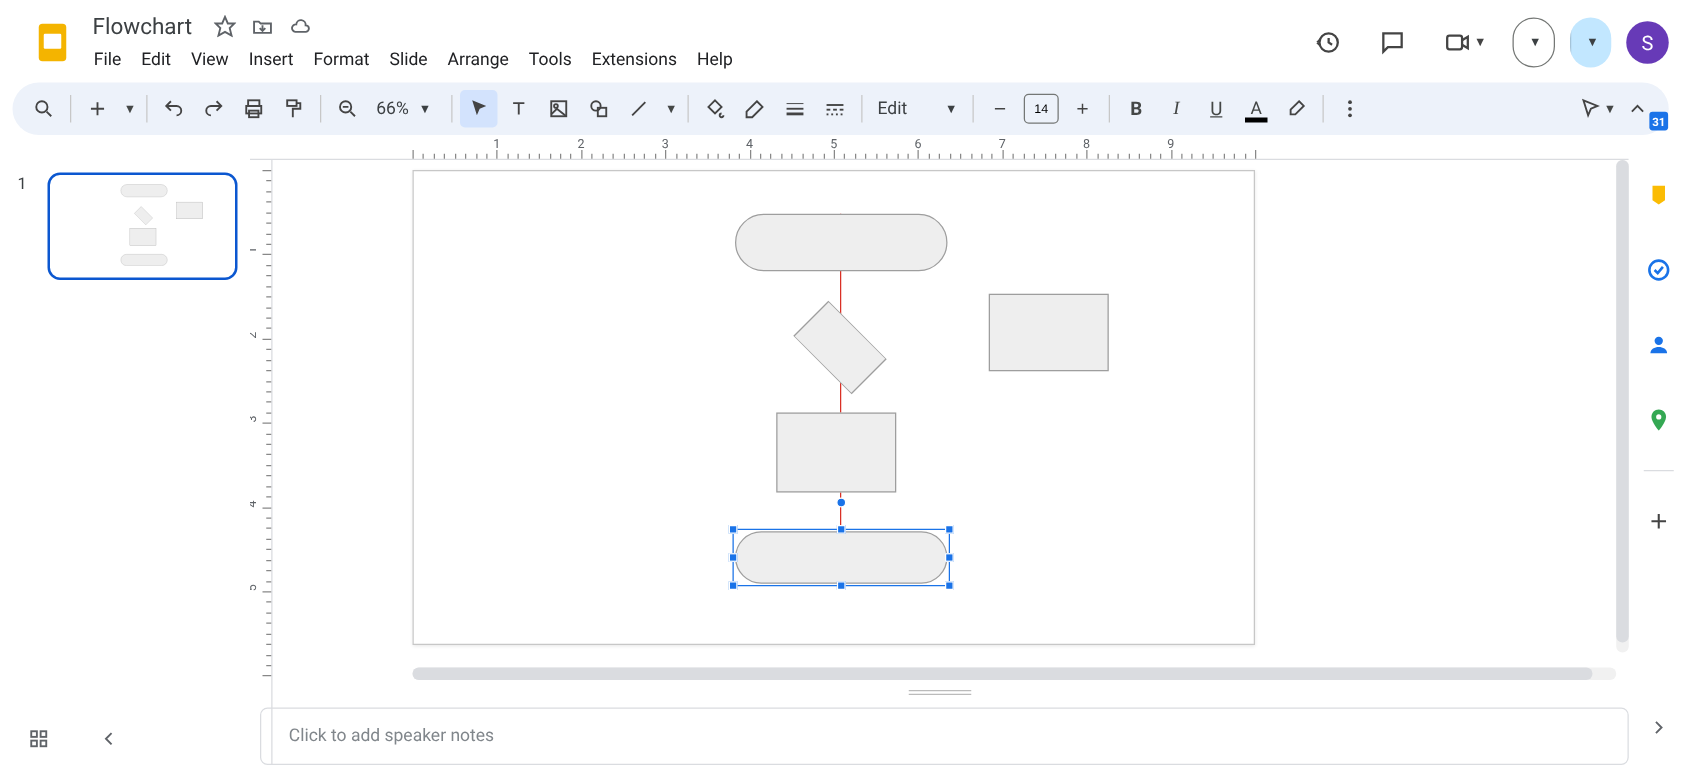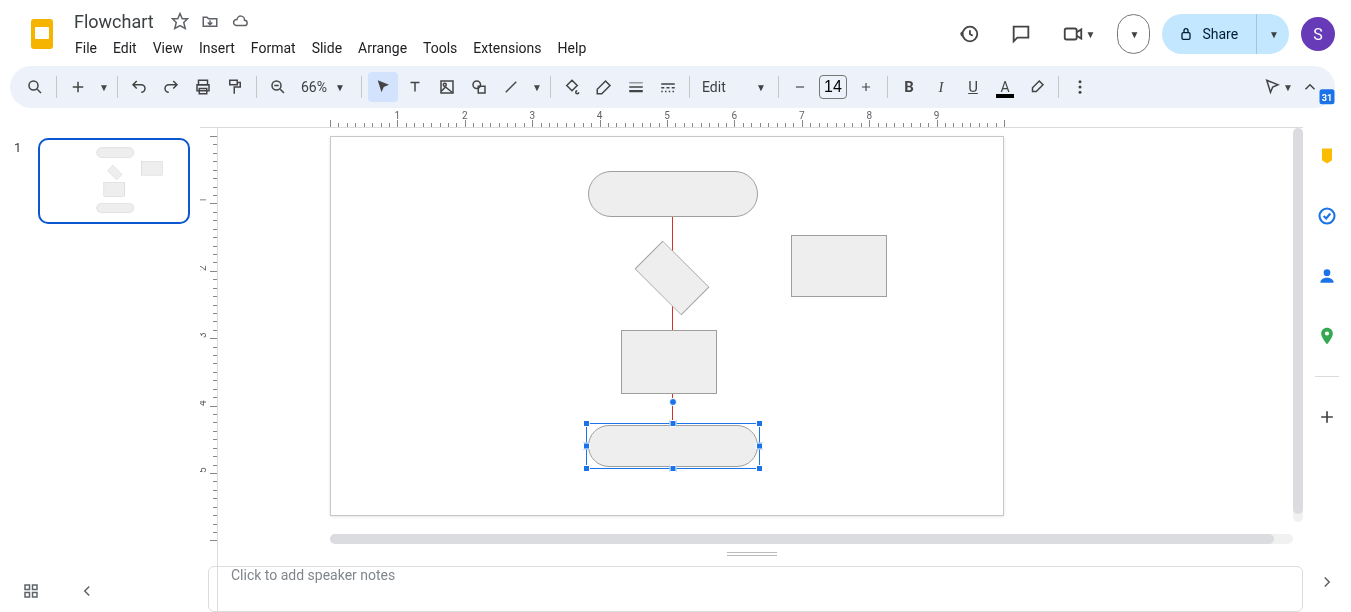--- a/index.html
+++ b/index.html
@@ -26,21 +26,21 @@
 .avatar { width: 34px; height: 34px; border-radius: 50%; background: #673ab7; color: #fff; display: flex; align-items: center; justify-content: center; font-size: 16px; cursor: pointer; }
 
 
 .toolbar-wrap { padding: 6px 16px 0 10px; }
 .toolbar { background: #edf2fa; border-radius: 24px; height: 42px; display: flex; align-items: center; padding: 0 10px; gap: 2px; }
 .tb-btn { width: 30px; height: 30px; display: flex; align-items: center; justify-content: center; color: #444746; cursor: pointer; border-radius: 4px; }
 .tb-btn.active { background: #d3e3fd; }
 .tb-sep { width: 1px; height: 22px; background: #c7c7c7; margin: 0 4px; }
 .zoom-select { display: flex; align-items: center; padding: 0 6px; gap: 6px; cursor: pointer; font-size: 14px; width: 60px; }
 .font-select { display: flex; align-items: center; padding: 0 6px; gap: 6px; cursor: pointer; font-size: 14px; width: 76px; justify-content: space-between; }
-.font-size-input { width: 28px; height: 24px; border: 1px solid #747775; border-radius: 4px; text-align: center; font-size: 16px; background: transparent; margin: 0 2px; }
+.font-size-input { width: 28px; height: 24px; border: 1px solid #747775; border-radius: 4px; text-align: center; font-size: 10px; background: transparent; margin: 0 2px; }
 .tb-right { margin-left: auto; display: flex; align-items: center; gap: 2px; }
 .tb-arrow { font-size: 10px; margin-left: 2px; }
 .text-color-btn { position: relative; }
 .text-color-underline { position: absolute; bottom: 4px; left: 6px; right: 6px; height: 4px; background: #000; }
 
 
 .main { display: flex; position: absolute; top: 110px; bottom: 0; left: 0; right: 48px; }
 .filmstrip { width: 200px; padding: 18px 10px 10px 10px; position: relative; }
 .slide-num { position: absolute; left: 14px; top: 30px; font-size: 13px; color: #3c4043; }
 .thumb { width: 152px; height: 86px; border: 2px solid #0b57d0; border-radius: 10px; margin-left: 28px; margin-top: 10px; background: #fff; position: relative; overflow: hidden; }
@@ -73,21 +73,21 @@
 .sel-handle.se { bottom: -4px; right: -4px; }
 .rot-handle { position: absolute; top: -26px; left: 50%; transform: translateX(-50%); width: 8px; height: 8px; background: #1a73e8; border: 1px solid #fff; border-radius: 50%; }
 
 .h-scrollbar { position: absolute; bottom: 68px; left: 130px; right: 10px; height: 10px; background: #f1f1f1; border-radius: 5px; }
 .h-scrollbar-thumb { position: absolute; left: 0; width: 98%; height: 100%; background: #dadce0; border-radius: 5px; }
 .splitter-handle { position: absolute; bottom: 56px; left: 50%; transform: translateX(-50%); width: 50px; height: 4px; border-top: 1px solid #bbb; border-bottom: 1px solid #bbb; }
 .v-scrollbar { position: absolute; right: 48px; top: 128px; width: 10px; height: 394px; background: #f1f1f1; border-radius: 5px; }
 .v-scrollbar-thumb { position: absolute; top: 0; width: 100%; height: 98%; background: #dadce0; border-radius: 5px; }
 
 
-.speaker-notes { position: absolute; bottom: 0; left: 208px; right: 48px; height: 46px; border: 1px solid #dadce0; border-radius: 6px; display: flex; align-items: flex-start; padding: 0 22px; color: #80868b; font-size: 14px; }
+.speaker-notes { position: absolute; bottom: 0; left: 208px; right: 48px; height: 46px; border: 1px solid #dadce0; border-radius: 6px; display: flex; align-items: center; padding: 0 22px; color: #80868b; font-size: 14px; }
 
 
 .bottom-left { position: absolute; bottom: 8px; left: 18px; display: flex; gap: 30px; }
 .bl-btn { width: 26px; height: 26px; display: flex; align-items: center; justify-content: center; color: #5f6368; cursor: pointer; }
 
 
 .side-panel { position: absolute; right: 0; top: 68px; width: 48px; bottom: 0; display: flex; flex-direction: column; align-items: center; padding-top: 8px; gap: 20px; }
 .side-icon { width: 40px; height: 40px; display: flex; align-items: center; justify-content: center; cursor: pointer; border-radius: 20px; }
 .side-divider { width: 24px; height: 1px; background: #dadce0; }
 .side-bottom { margin-top: auto; margin-bottom: 10px; }
@@ -153,27 +153,20 @@
           <path d="M16 10l5-3v10l-5-3"></path>
         </svg>
         <span class="tb-arrow">▼</span>
       </div>
     <div class="present-split">
       <div class="present-arrow">
           <span class="tb-arrow">▼</span>
         </div>
     </div>
     <div class="share-split">
-      <div class="share-btn">
-          <svg width="16" height="16" viewBox="0 0 24 24" fill="none" stroke="#001d35" stroke-width="2">
-            <rect x="6" y="10" width="12" height="10" rx="2"></rect>
-            <path d="M9 10V7a3 3 0 0 1 6 0v3"></path>
-          </svg>
-          <span>Share</span>
-        </div>
       <div class="share-arrow">
           <span class="tb-arrow">▼</span>
         </div>
     </div>
     <div class="avatar">S</div>
   </div>
 </div>
 
 <div class="toolbar-wrap">
 <div class="toolbar">

